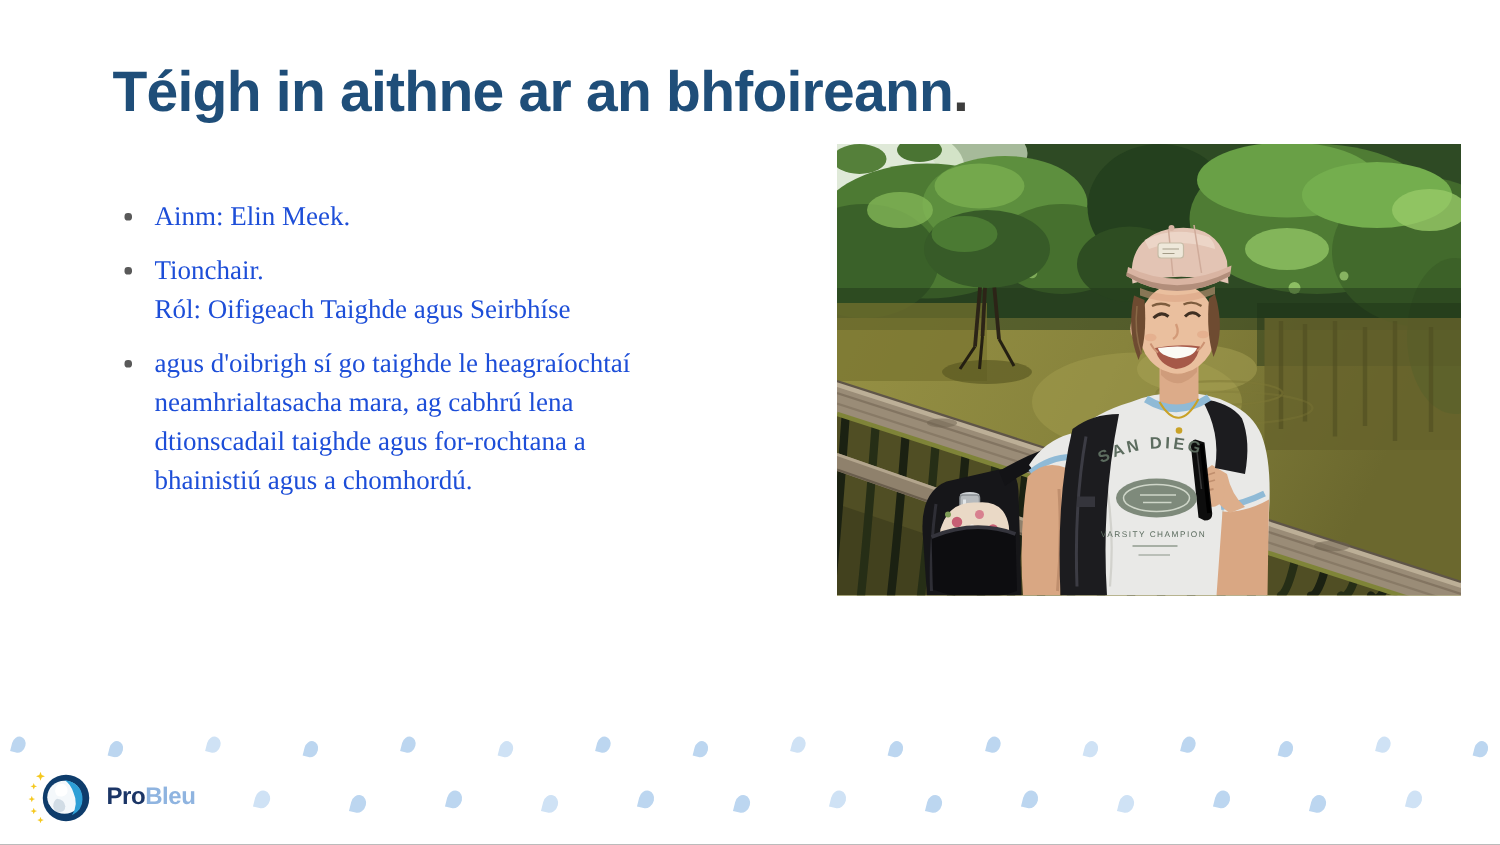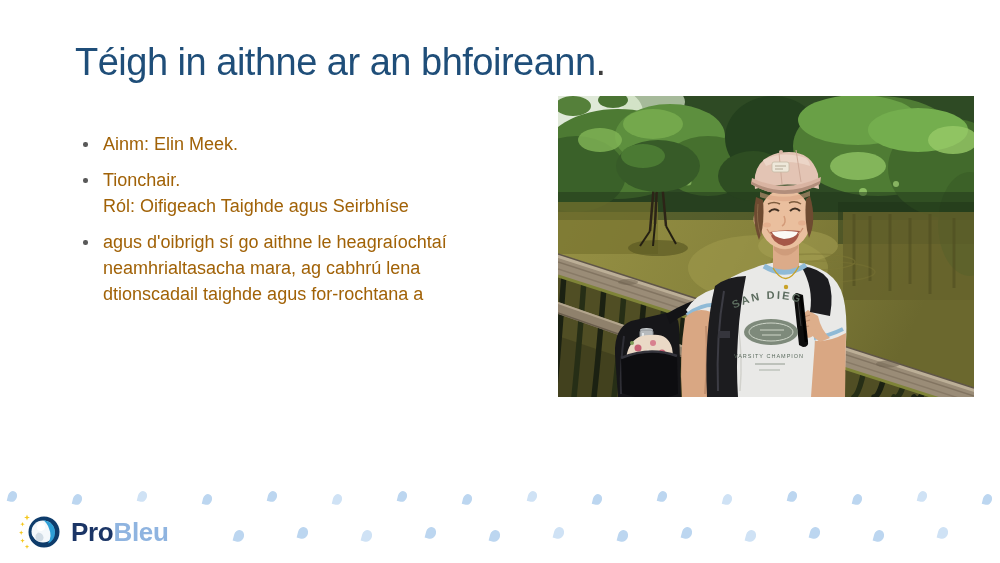--- a/index.html
+++ b/index.html
@@ -2,69 +2,70 @@
 <html><head>
 <meta charset="utf-8">
 <style>
   html,body { margin:0; padding:0; background:#888; }
   .slide {
     position:relative; width:1000px; height:563px; background:#ffffff;
     overflow:hidden; font-family:"Liberation Sans", sans-serif; margin:0 auto;
   }
   .title {
     position:absolute; left:75px; top:42px; margin:0;
-    font-size:38px; font-weight:normal; color:#1f4e79; letter-spacing:-0.5px;
+    font-size:38px; font-weight:bold; color:#1f4e79; letter-spacing:-0.5px;
     white-space:nowrap; line-height:1.1;
   }
   .title .period { color:#3d3d3d; }
   .bullets {
     position:absolute; left:83px; top:131px; width:470px;
     margin:0; padding:0; list-style:none;
-    font-size:18px; line-height:26px; color:#a16207;
+    font-size:18px; line-height:26px; color:#1d4ed8;font-family:Liberation Serif, serif;
   }
   .bullets li { position:relative; padding-left:20px; margin-bottom:10px; }
   .bullets li::before {
     content:""; position:absolute; left:0; top:11px;
     width:4.5px; height:4.5px; border-radius:50%; background:#595959;
   }
   .bullets li span { display:block; }
   .photo {
     position:absolute; left:558px; top:96px; width:416px; height:301px;
     overflow:hidden; background:#8f8a42;
   }
   .photo svg { display:block; }
   .droplet { position:absolute; border-radius:52% 48% 55% 0; transform:rotate(14deg); }
   .logo {
     position:absolute; left:14px; top:505px; height:54px;
     display:flex; align-items:center; gap:7px;
     background:#ffffff; padding:0 14px 0 4px; z-index:5;
   }
-  .logo-text { font-size:26px; font-weight:bold; letter-spacing:-0.3px; line-height:1; }
+  .logo-text { font-size:16px; font-weight:bold; letter-spacing:-0.3px; line-height:1; }
   .logo-text .pro { color:#1b3566; }
   .logo-text .bleu { color:#8fb4e0; }
 </style>
 </head>
 <body>
 
 <div class="slide">
 
   <h1 class="title"><span>Téigh in aithne ar an bhfoireann</span><span class="period">.</span></h1>
 
   <ul class="bullets">
     <li>
       <span>Ainm: Elin Meek.</span>
     </li>
     <li>
       <span>Tionchair.</span>
       <span>Ról: Oifigeach Taighde agus Seirbhíse</span>
     </li>
     <li>
-      <span>agus d'oibrigh sí go aithne le heagraíochtaí</span>
+      <span>agus d'oibrigh sí go taighde le heagraíochtaí</span>
       <span>neamhrialtasacha mara, ag cabhrú lena</span>
       <span>dtionscadail taighde agus for-rochtana a</span>
+      <span>bhainistiú agus a chomhordú.</span>
     </li>
   </ul>
 
   <div class="photo">
     <svg width="416" height="301" viewBox="0 0 416 301" xmlns="http://www.w3.org/2000/svg">
       <defs>
         <linearGradient id="waterGrad" x1="0" y1="0" x2="1" y2="0.35">
           <stop offset="0" stop-color="#9a9446"></stop>
           <stop offset="0.55" stop-color="#87833c"></stop>
           <stop offset="1" stop-color="#6b682e"></stop>

